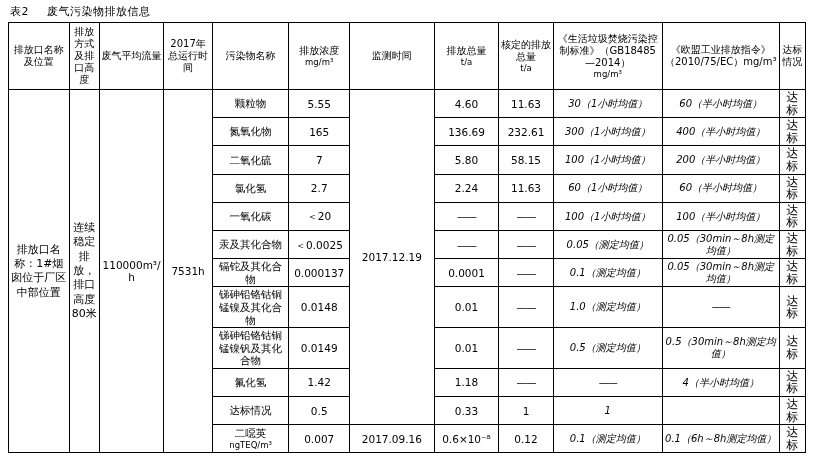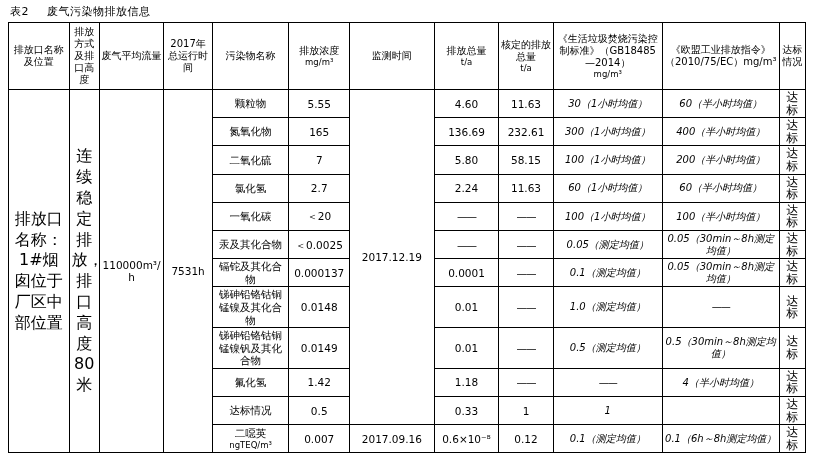--- a/index.html
+++ b/index.html
@@ -31,21 +31,21 @@
     line-height:1.15;
     word-break:break-all;
   }
   thead td{
     font-size:10px;
     padding:3px 1px;
     line-height:1.2;
   }
   .unit{font-size:8.5px;display:block;line-height:1.25;}
   .dash{letter-spacing:-1px;}
-  .left-cell{font-size:16px;line-height:1.3;padding:2px;}
+  .left-cell{font-size:11px;line-height:1.3;padding:2px;}
   .pollut{font-size:10.5px;line-height:1.2;margin-top:44px;}
   .small9{font-size:10px;font-style:italic;}
   .da-biao{font-size:12px;line-height:1.05;}
 </style>
 </head>
 <body>
 
 <div class="caption">
   <span class="cap-num">表2</span><span>废气污染物排放信息</span>
 </div>

